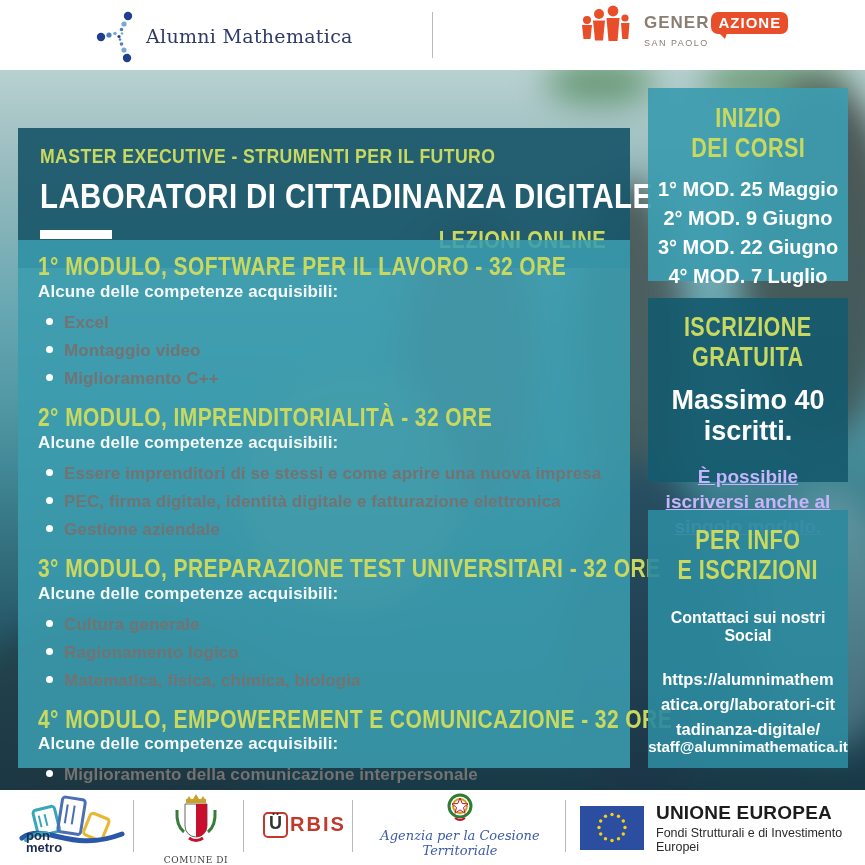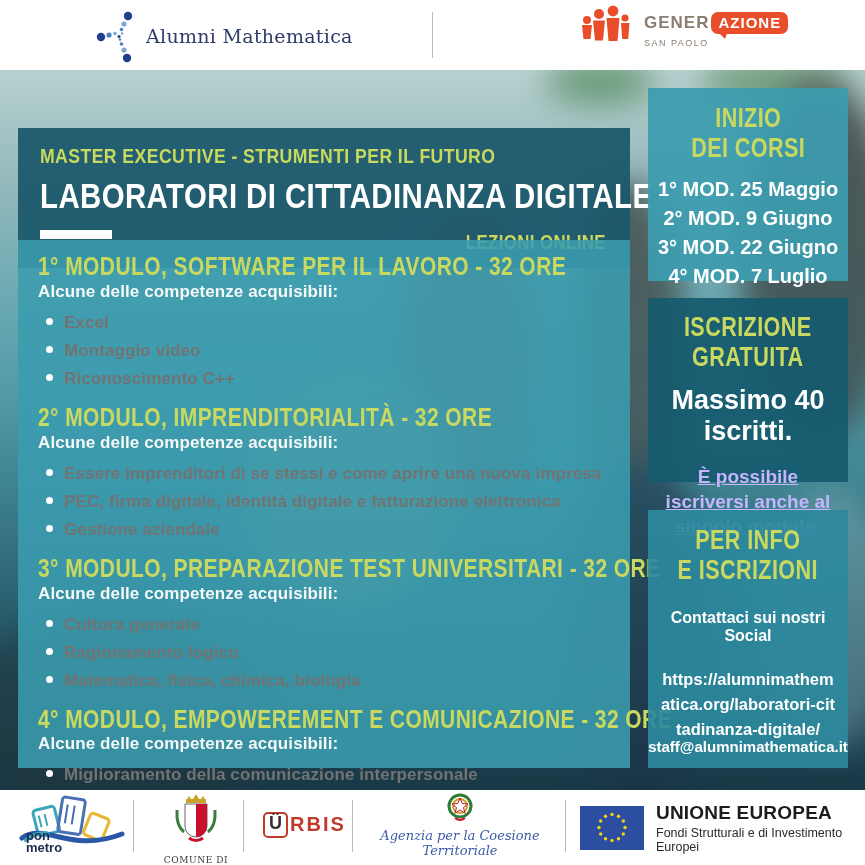--- a/index.html
+++ b/index.html
@@ -25,21 +25,21 @@
            background:linear-gradient(180deg,#d8ded9 0%, #b9c8c4 14%, #7fb3ba 34%, #52949f 55%, #2e5f6e 78%, #1d3b46 100%); }
   .blob { position:absolute; border-radius:50%; filter:blur(16px); }
   .tint { position:absolute; left:0; top:0; width:100%; height:100%;
           background:linear-gradient(180deg, rgba(90,170,185,0.25) 0%, rgba(53,140,158,0.4) 45%, rgba(20,55,70,0.55) 100%); }
 
   
   .title-box { position:absolute; left:18px; top:88px; width:612px; height:140px; background:rgba(26,87,106,0.93); z-index:10; padding:16px 22px;margin-top:40px; }
   .kicker { color:#c9d95f; font-size:21px; font-weight:bold; }
   .main-title { color:#ffffff; font-size:35px; font-weight:bold; margin-top:8px; }
   .underline-bar { width:72px; height:9px; background:#ffffff; margin-top:14px; }
-  .lezioni { position:absolute; right:24px; bottom:14px; color:#c9d95f; font-size:20px; font-weight:bold; }
+  .lezioni { position:absolute; right:24px; bottom:14px; color:#c9d95f; font-size:24px; font-weight:bold; }
 
   .cond { display:inline-block; transform:scaleX(0.84); transform-origin:0 50%; white-space:nowrap; letter-spacing:0.5px; }
   .cond-c { display:inline-block; transform:scaleX(0.8); transform-origin:50% 50%; white-space:pre-line; letter-spacing:0.5px; }
 
   .content-box { position:absolute; left:18px; top:240px; width:612px; height:528px; background:rgba(58,156,174,0.88); z-index:10; padding:12px 20px; }
   .module-heading { color:#c9d95f; font-size:25px; font-weight:bold; line-height:1.15; }
   .module { margin-bottom:10px; }
   .module + .module { margin-top:6px; }
   .intro { color:#f4f8f8; font-size:17px; font-weight:600; margin:1px 0 7px; letter-spacing:0.1px; }
   .bullets { list-style:none; }
@@ -144,21 +144,21 @@
   </div>
 
   <div class="content-box">
 
     <div class="module">
       <div><span class="cond module-heading">1° MODULO, SOFTWARE PER IL LAVORO - 32 ORE</span></div>
       <div class="intro">Alcune delle competenze acquisibili:</div>
       <ul class="bullets">
         <li><span class="dot"></span><span>Excel</span></li>
         <li><span class="dot"></span><span>Montaggio video</span></li>
-        <li><span class="dot"></span><span>Riconoscimento C++</span></li>
+        <li><span class="dot"></span><span>Miglioramento C++</span></li>
       </ul>
     </div>
 
     <div class="module">
       <div><span class="cond module-heading">2° MODULO, IMPRENDITORIALITÀ - 32 ORE</span></div>
       <div class="intro">Alcune delle competenze acquisibili:</div>
       <ul class="bullets">
         <li><span class="dot"></span><span>Essere imprenditori di se stessi e come aprire una nuova impresa</span></li>
         <li><span class="dot"></span><span>PEC, firma digitale, identità digitale e fatturazione elettronica</span></li>
         <li><span class="dot"></span><span>Gestione aziendale</span></li>

